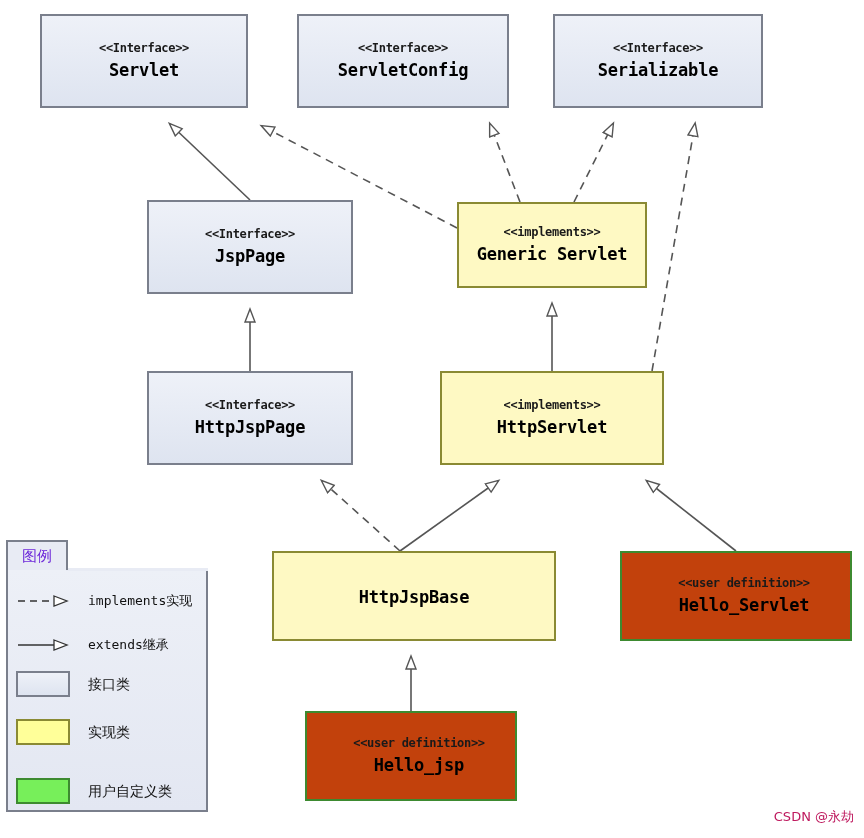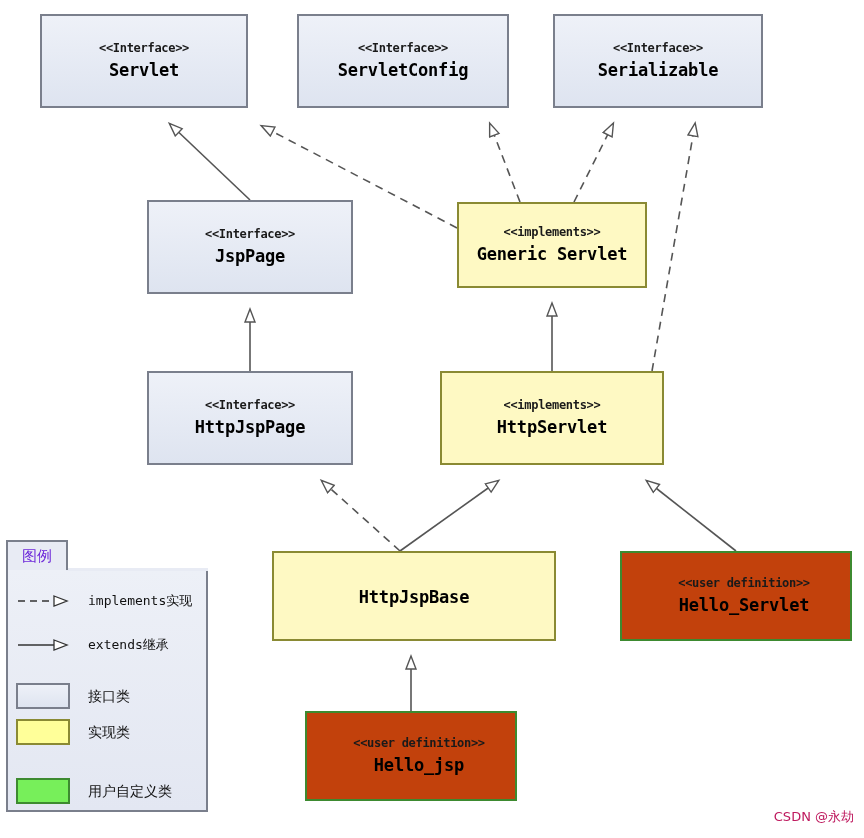--- a/index.html
+++ b/index.html
@@ -310,21 +310,21 @@
             <marker id="lgArrow2" markerWidth="16" markerHeight="16" refX="13" refY="6" orient="auto" markerUnits="userSpaceOnUse">
               <path d="M1,1 L14,6 L1,11 z" fill="#ffffff" stroke="#333" stroke-width="1.3"></path>
             </marker>
           </defs>
           <line x1="2" y1="14" x2="50" y2="14" stroke="#333" stroke-width="1.6" marker-end="url(#lgArrow2)"></line>
         </svg>
       </div>
       <div class="lg-label mono">extends继承</div>
     </div>
 
-    <div class="legend-row" style="top:140px;">
+    <div class="legend-row" style="top:128px;">
       <div class="lg-sample">
         <div class="swatch iface"></div>
       </div>
       <div class="lg-label">接口类</div>
     </div>
 
     <div class="legend-row" style="top:176px;">
       <div class="lg-sample">
         <div class="swatch impl"></div>
       </div>

